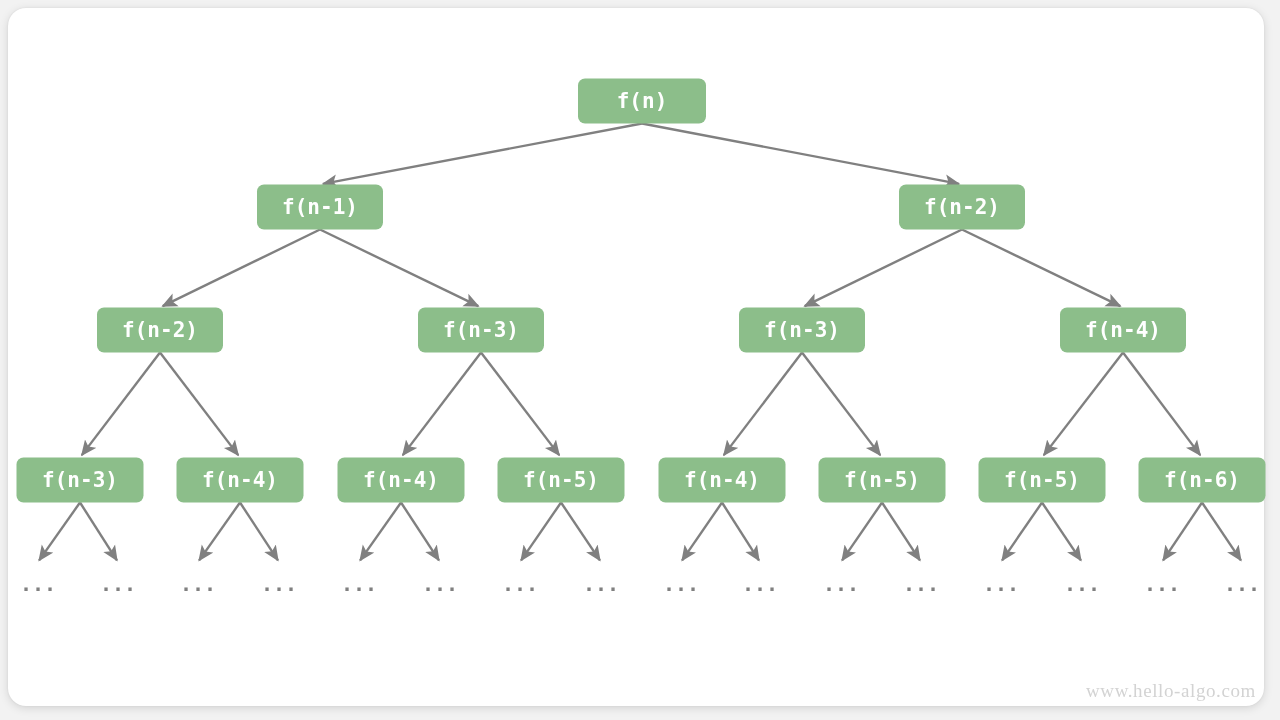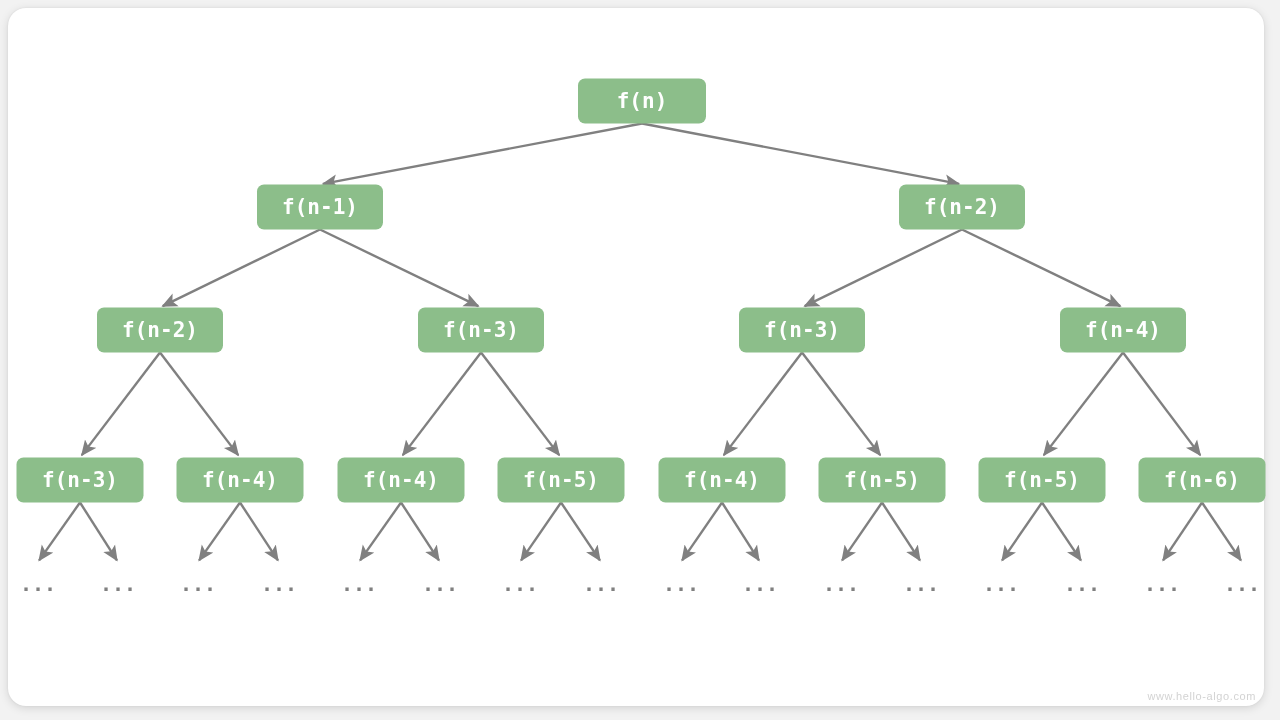--- a/index.html
+++ b/index.html
@@ -56,22 +56,22 @@
     font-size: 20px;
     font-weight: bold;
     text-anchor: middle;
     dominant-baseline: middle;
   }
   .watermark {
     position: absolute;
     right: 24px;
     bottom: 18px;
     color: #d3d3d3;
-    font-family: Liberation Sans, sans-serif;
-    font-size: 11px;
+    font-family: Liberation Serif, serif;
+    font-size: 19px;
     letter-spacing: 0.6px;
     user-select: none;
   }
 </style>
 </head>
 <body>
 
 <div id="page">
   <div id="card"></div>
 

